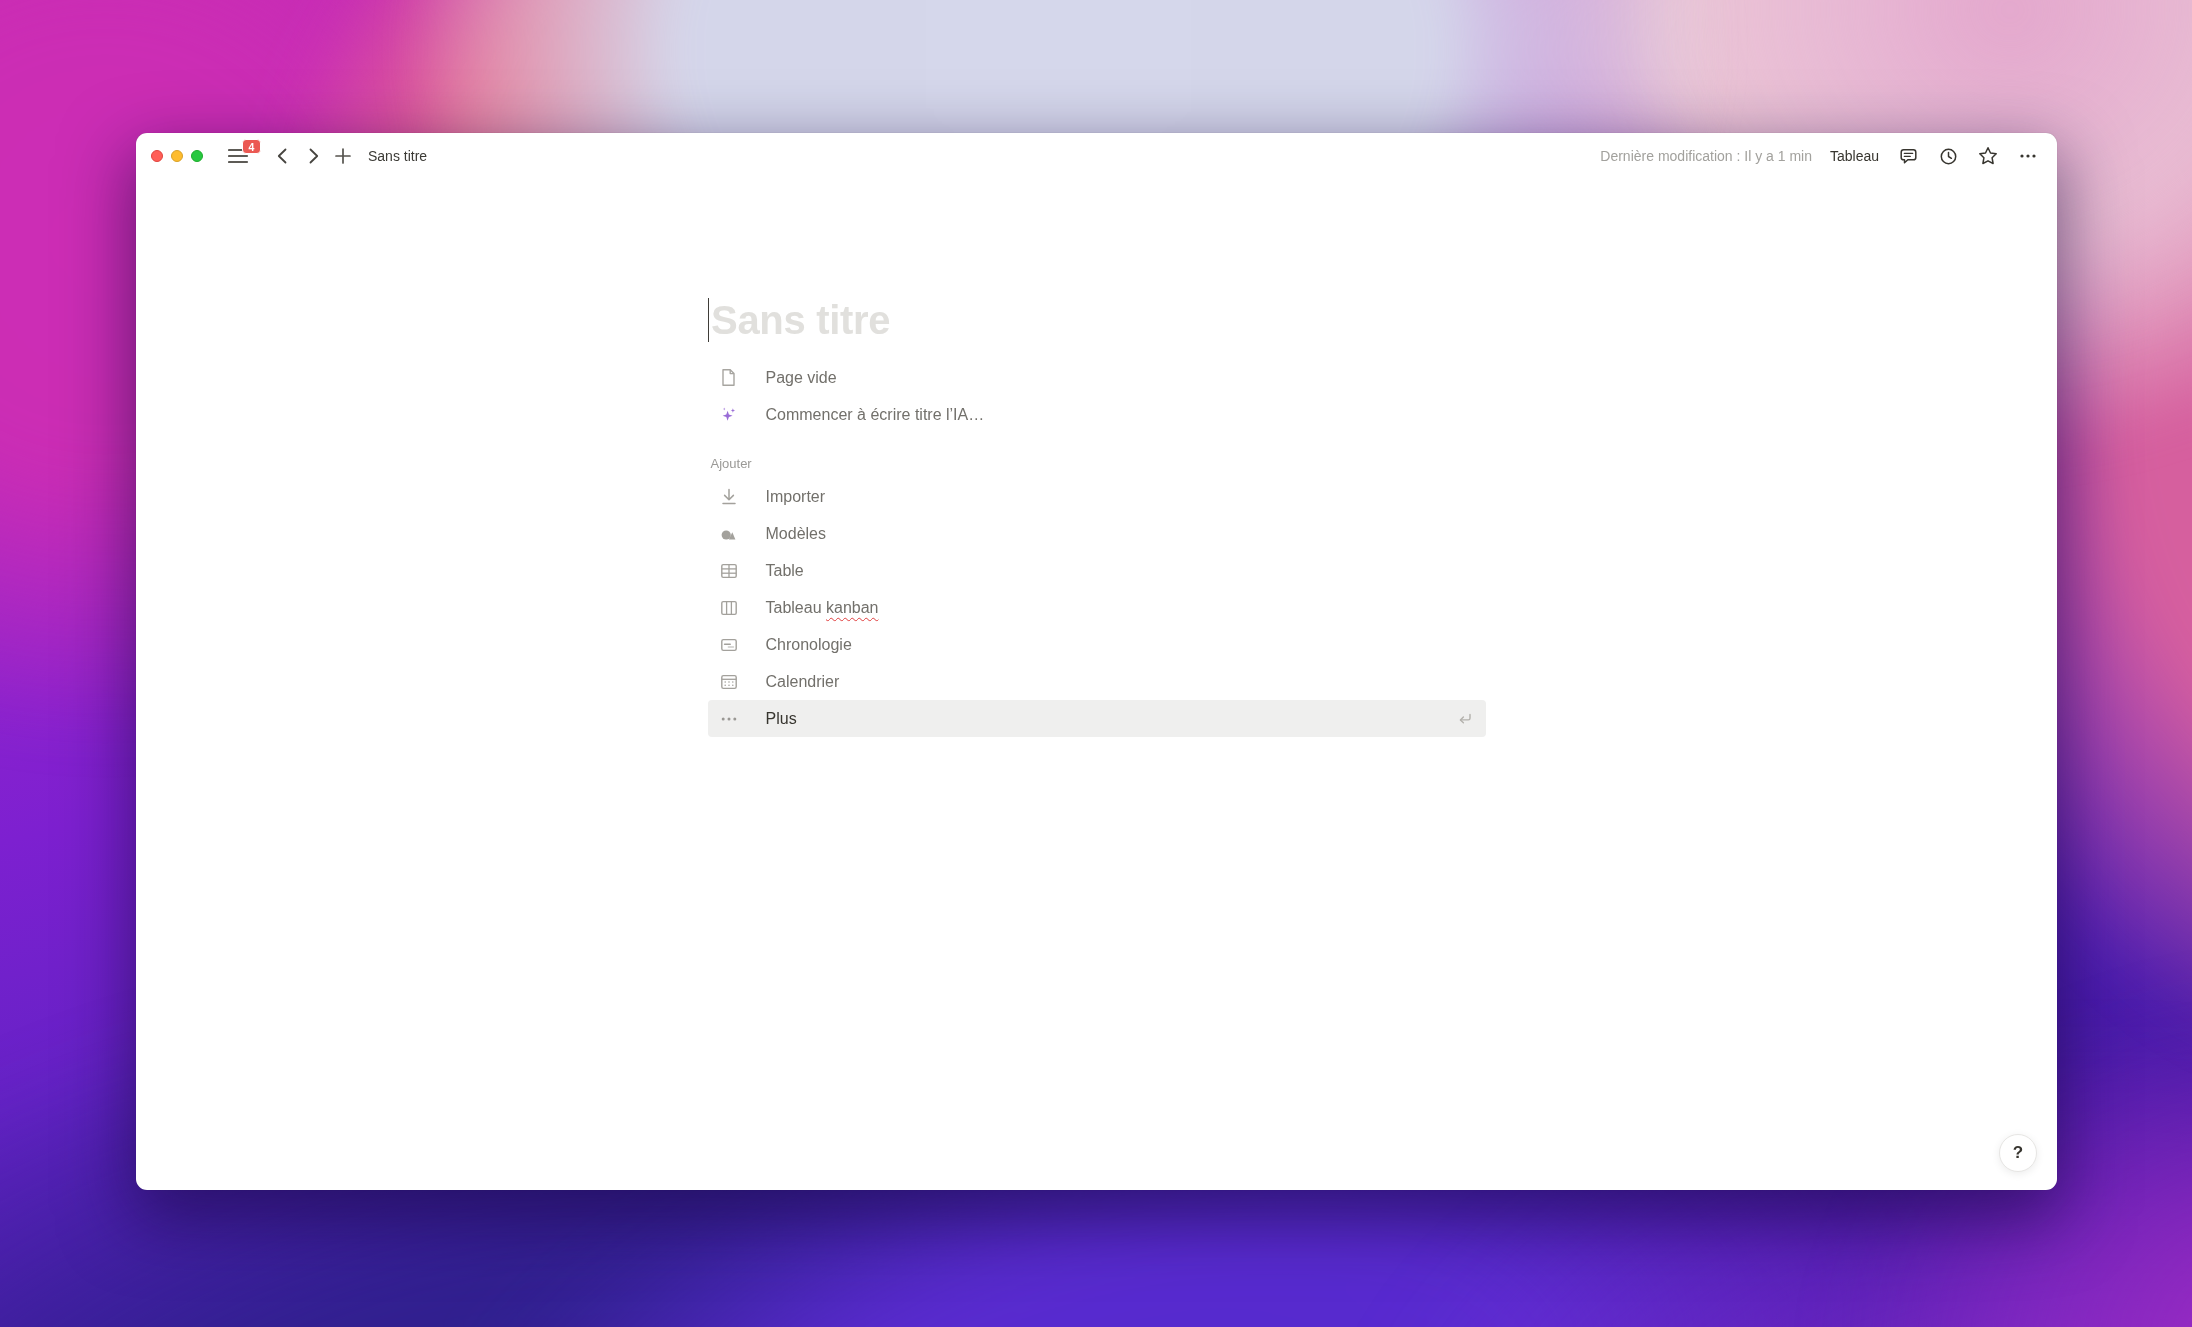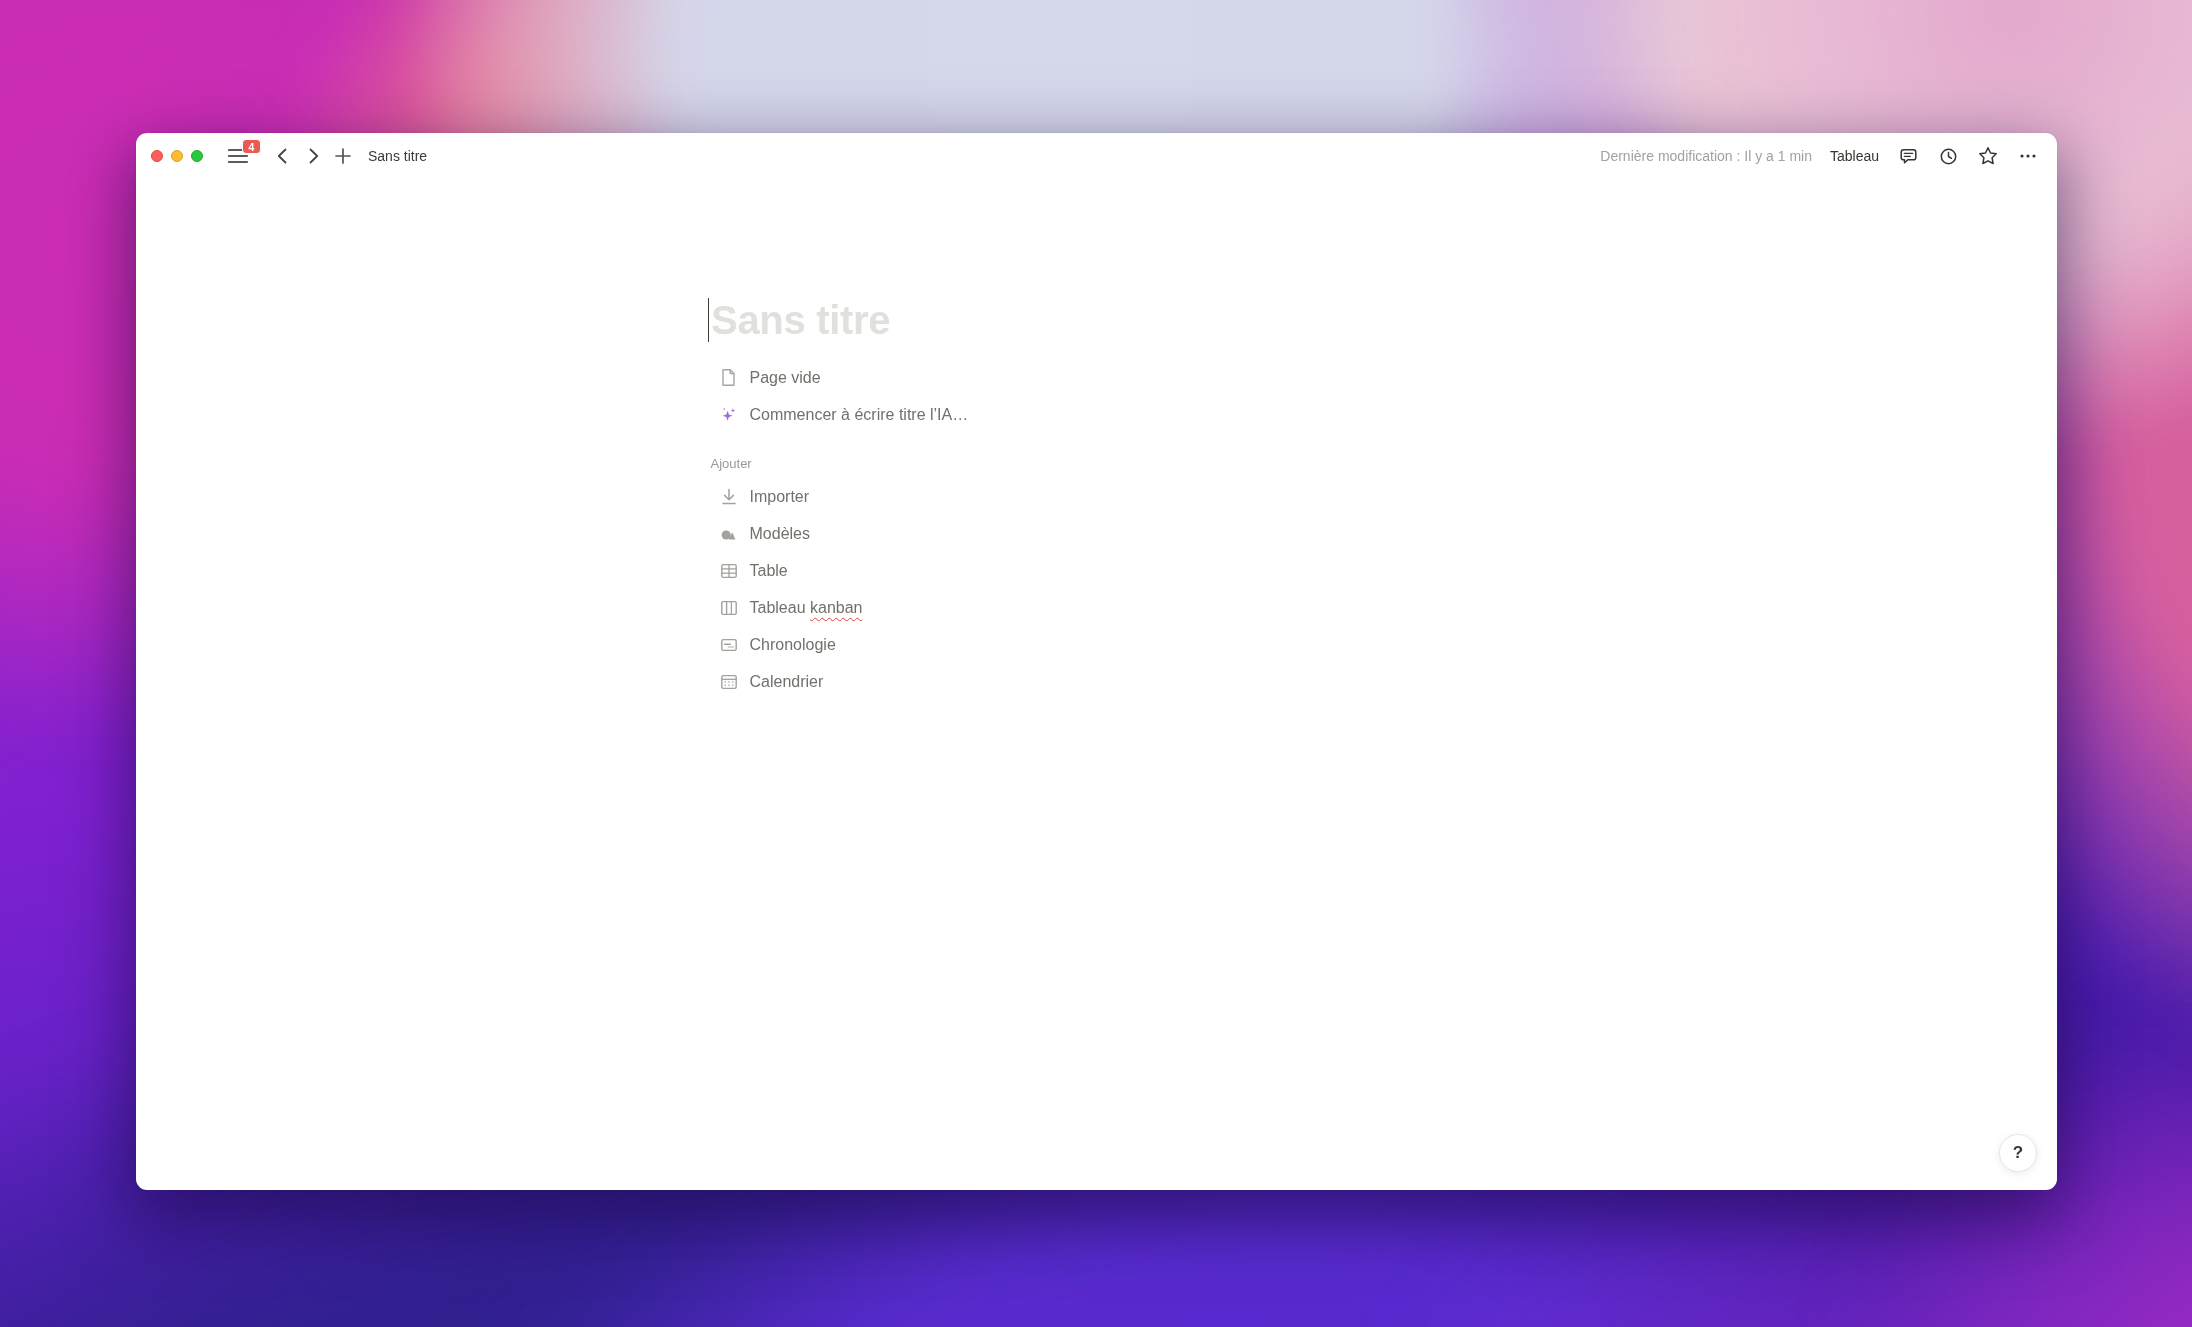--- a/index.html
+++ b/index.html
@@ -109,21 +109,21 @@
   .content { width: 778px; margin: 0 auto; padding-top: 163px; }
   .title-line { display: flex; align-items: center; height: 48px; }
   .caret { width: 1.5px; height: 44px; background: #3f3d38; margin-right: 2px; }
   .title-placeholder {
     font-size: 40px; font-weight: 700; color: #e1e0dd; letter-spacing: -0.3px;
   }
 
   .rows { margin-top: 15px; }
   .row {
     height: 37px; display: flex; align-items: center;
-    border-radius: 4px; padding: 0 12px 0 10px; cursor: pointer;
+    border-radius: 4px; padding: 0 12px 0 10px; cursor: pointer; gap: 16px;
   }
   .row .ic { width: 22px; height: 22px; display: flex; align-items: center; justify-content: center; margin-right: 10px; flex: none; }
   .row .lbl { font-size: 16px; color: #72706b; }
   .row.hovered { background: #efefee; }
   .row.hovered .lbl { color: #37352f; }
   .row .return-ic { margin-left: auto; display: flex; align-items: center; }
   .misspelled { text-decoration: underline wavy #e03e3e 1px; text-underline-offset: 3.5px; }
 
   .section-label {
     font-size: 13px; color: #9b9a97; padding-left: 3px;
@@ -345,19 +345,35 @@
                 <circle cx="13.8" cy="10" r="0.8"></circle>
               <circle cx="6.2" cy="13.2" r="0.8"></circle>
                 <circle cx="10" cy="13.2" r="0.8"></circle>
                 <circle cx="13.8" cy="13.2" r="0.8"></circle>
             </g>
           </svg>
         </span>
         <span class="lbl">Calendrier</span>
       </div>
 
+      <div class="row hovered">
+        <span class="ic">
+          <svg width="20" height="20" viewBox="0 0 20 20">
+            <circle cx="4.2" cy="10" r="1.5" fill="#9a9894"></circle>
+            <circle cx="10" cy="10" r="1.5" fill="#9a9894"></circle>
+            <circle cx="15.8" cy="10" r="1.5" fill="#9a9894"></circle>
+          </svg>
+        </span>
+        <span class="lbl">Plus</span>
+        <span class="return-ic">
+          <svg width="18" height="18" viewBox="0 0 18 18">
+            <path d="M14 4.5 V8.3 a1.6 1.6 0 0 1 -1.6 1.6 H4.6" fill="none" stroke="#b3b1ac" stroke-width="1.4" stroke-linecap="round"></path>
+            <path d="M7.4 7.1 L4.4 9.9 L7.4 12.7" fill="none" stroke="#b3b1ac" stroke-width="1.4" stroke-linecap="round" stroke-linejoin="round"></path>
+          </svg>
+        </span>
+      </div>
     </div>
   </div>
 
   <div class="help-btn">
     <span>?</span>
   </div>
 </div>
 
 </body></html>

